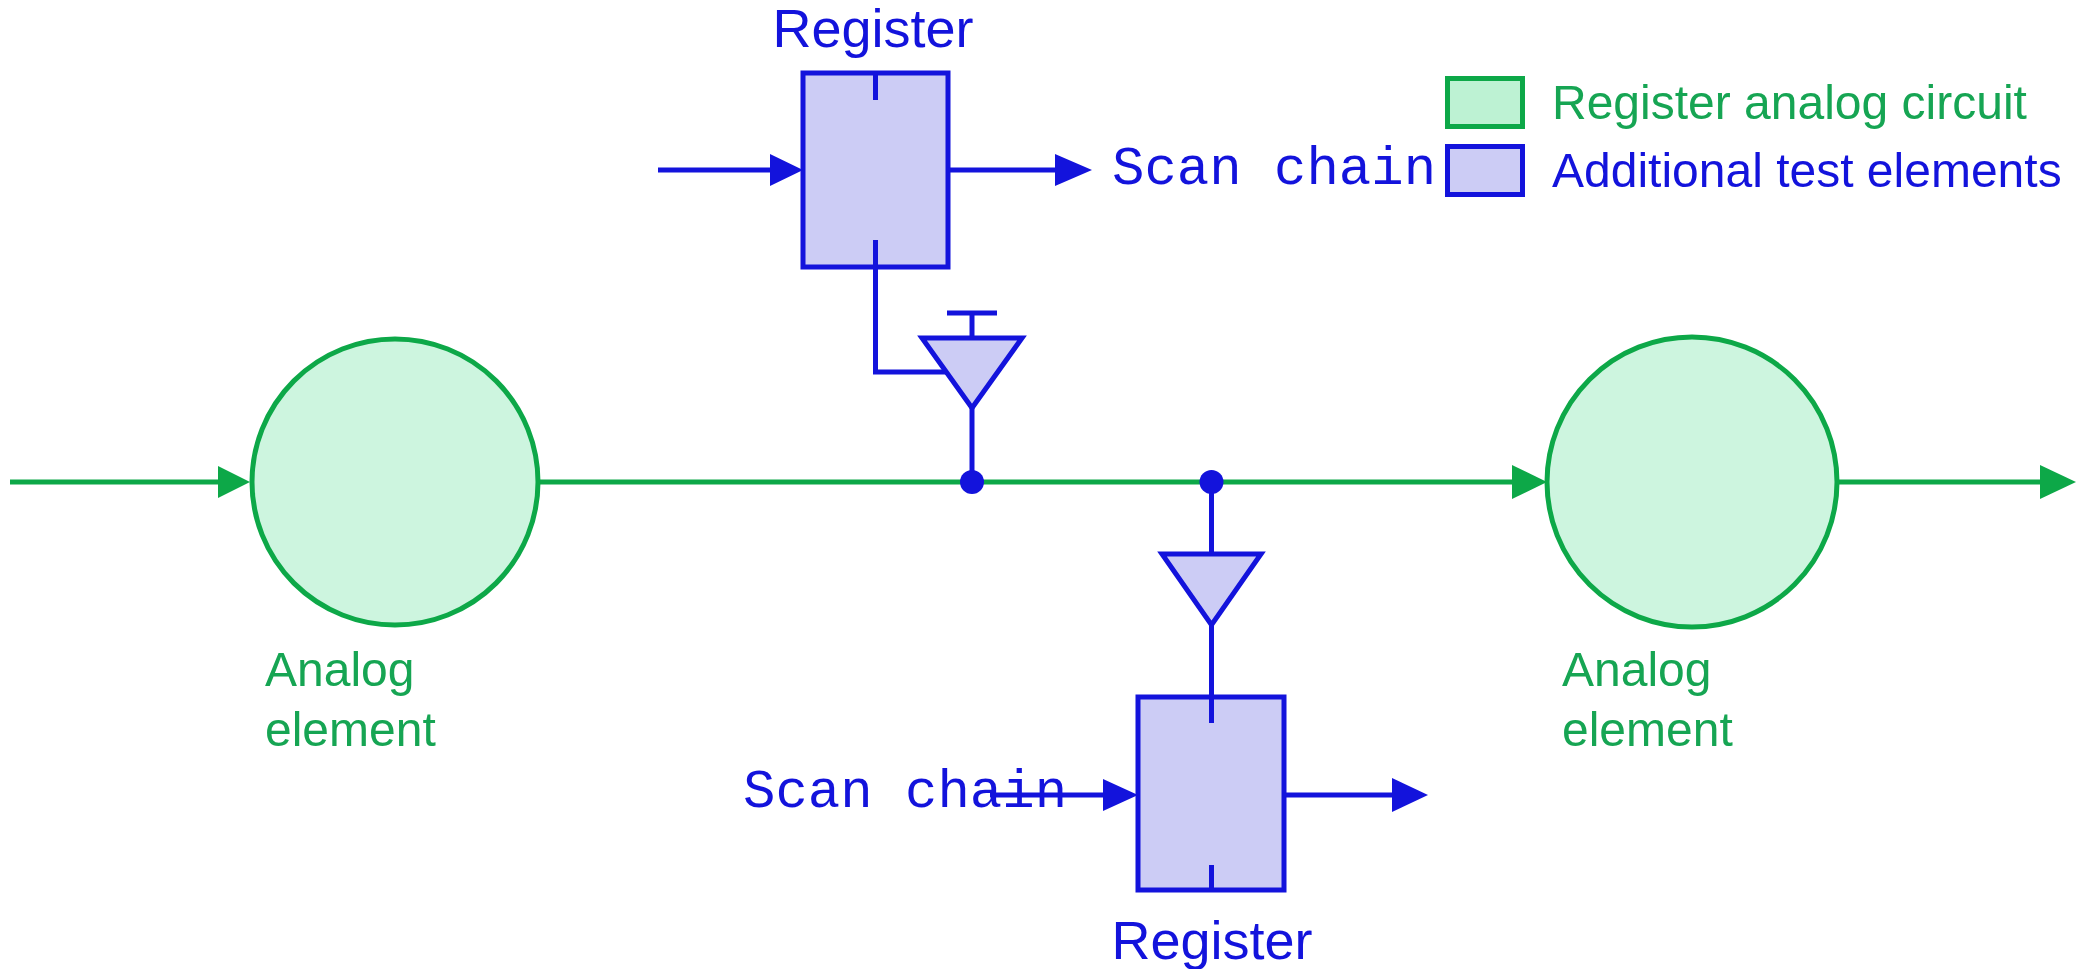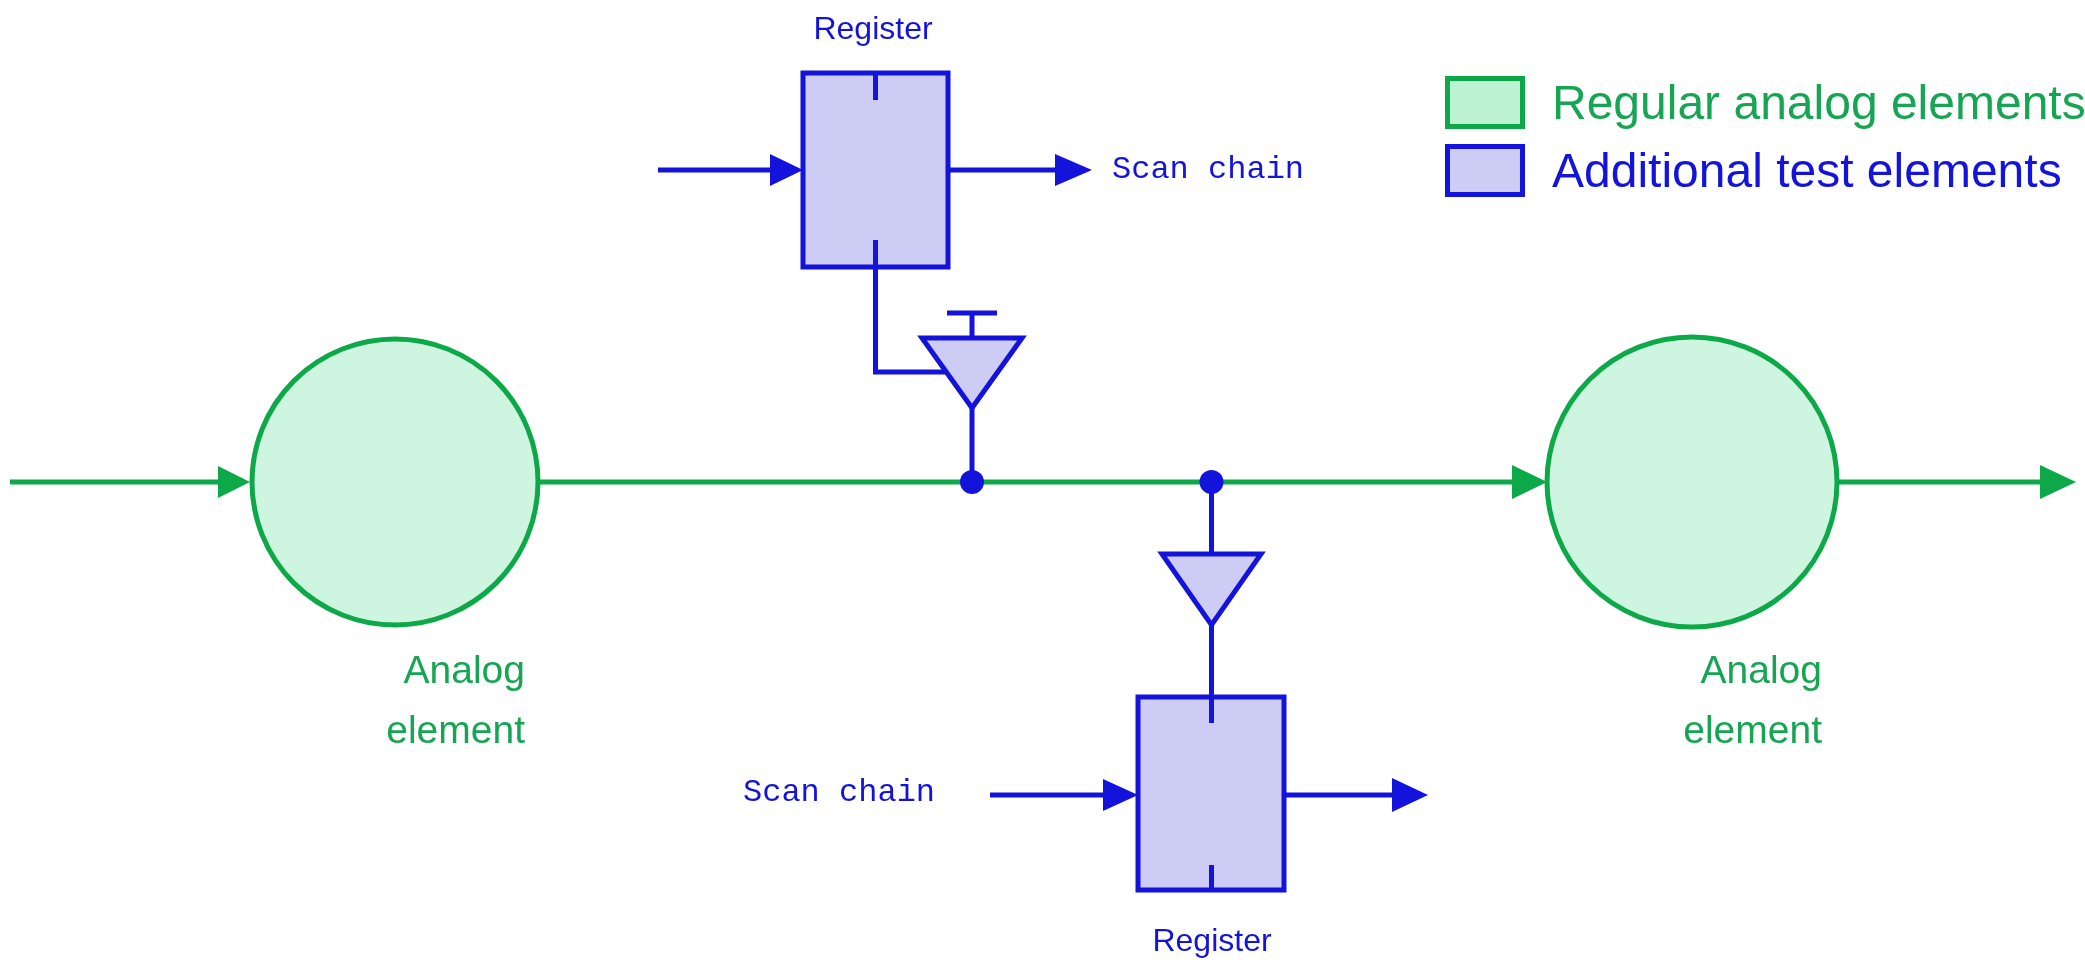--- a/index.html
+++ b/index.html
@@ -15,28 +15,28 @@
 
   
   .wire-green{stroke:var(--c-green-stroke,#0DA848);stroke-width:5;fill:none;}
   .head-green{fill:var(--c-green-stroke,#0DA848);stroke:none;}
   .node-green{fill:var(--c-green-fill,#CDF5DF);stroke:var(--c-green-stroke,#0DA848);stroke-width:5;}
   .wire-blue{stroke:var(--c-blue,#1313DC);stroke-width:5;fill:none;}
   .head-blue{fill:var(--c-blue,#1313DC);stroke:none;}
   .box-blue{fill:var(--c-blue-fill,#CCCCF5);stroke:var(--c-blue,#1313DC);stroke-width:5;}
   .dot-blue{fill:var(--c-blue,#1313DC);stroke:none;}
 
-  .lbl{position:absolute;white-space:nowrap;font-size:32px;line-height:1.0;text-align:right;}
+  .lbl{position:absolute;white-space:nowrap;font-size:54px;line-height:1.0;text-align:right;}
   .lbl.blue{color:var(--c-blue,#1313DC);}
   .lbl.center{transform:translate(-50%,-50%);}
   .lbl.vcenter{transform:translateY(-50%);font-family:Liberation Mono, monospace;}
 
   .analog-label{
-    position:absolute;width:260px;text-align:right;
-    font-size:39px;line-height:60px;white-space:normal;
+    position:absolute;width:260px;text-align:left;
+    font-size:48px;line-height:60px;white-space:normal;
     color:var(--c-green-text,#16A553);
     transform:translateX(-50%);
   }
 
   .legend{position:absolute;left:1445px;top:75px;}
   .legend-row{position:absolute;left:0;display:flex;align-items:center;}
   .legend-row.row0{top:0;}
   .legend-row.row1{top:68px;}
   .swatch{width:70px;height:43px;border-width:5px;border-style:solid;margin-right:27px;}
   .swatch.green{background:var(--c-legend-green-fill,#BDF2D3);border-color:var(--c-green-stroke,#0DA848);}
@@ -99,21 +99,21 @@
 
   <div class="analog-label" style="left:1692px;top:640px;">Analog element</div>
 
   <div class="lbl blue vcenter" style="left:743px;top:793px;">Scan chain</div>
 
   <div class="lbl blue center" style="left:1212px;top:940px;">Register</div>
 
   <div class="legend">
     <div class="legend-row row0">
       <div class="swatch green"></div>
-      <div class="legend-text green">Regular analog elements</div>
+      <div class="legend-text green">Register analog circuit</div>
     </div>
     <div class="legend-row row1">
       <div class="swatch blue"></div>
       <div class="legend-text blue">Additional test elements</div>
     </div>
   </div>
 
 </div>
 
 </body></html>

